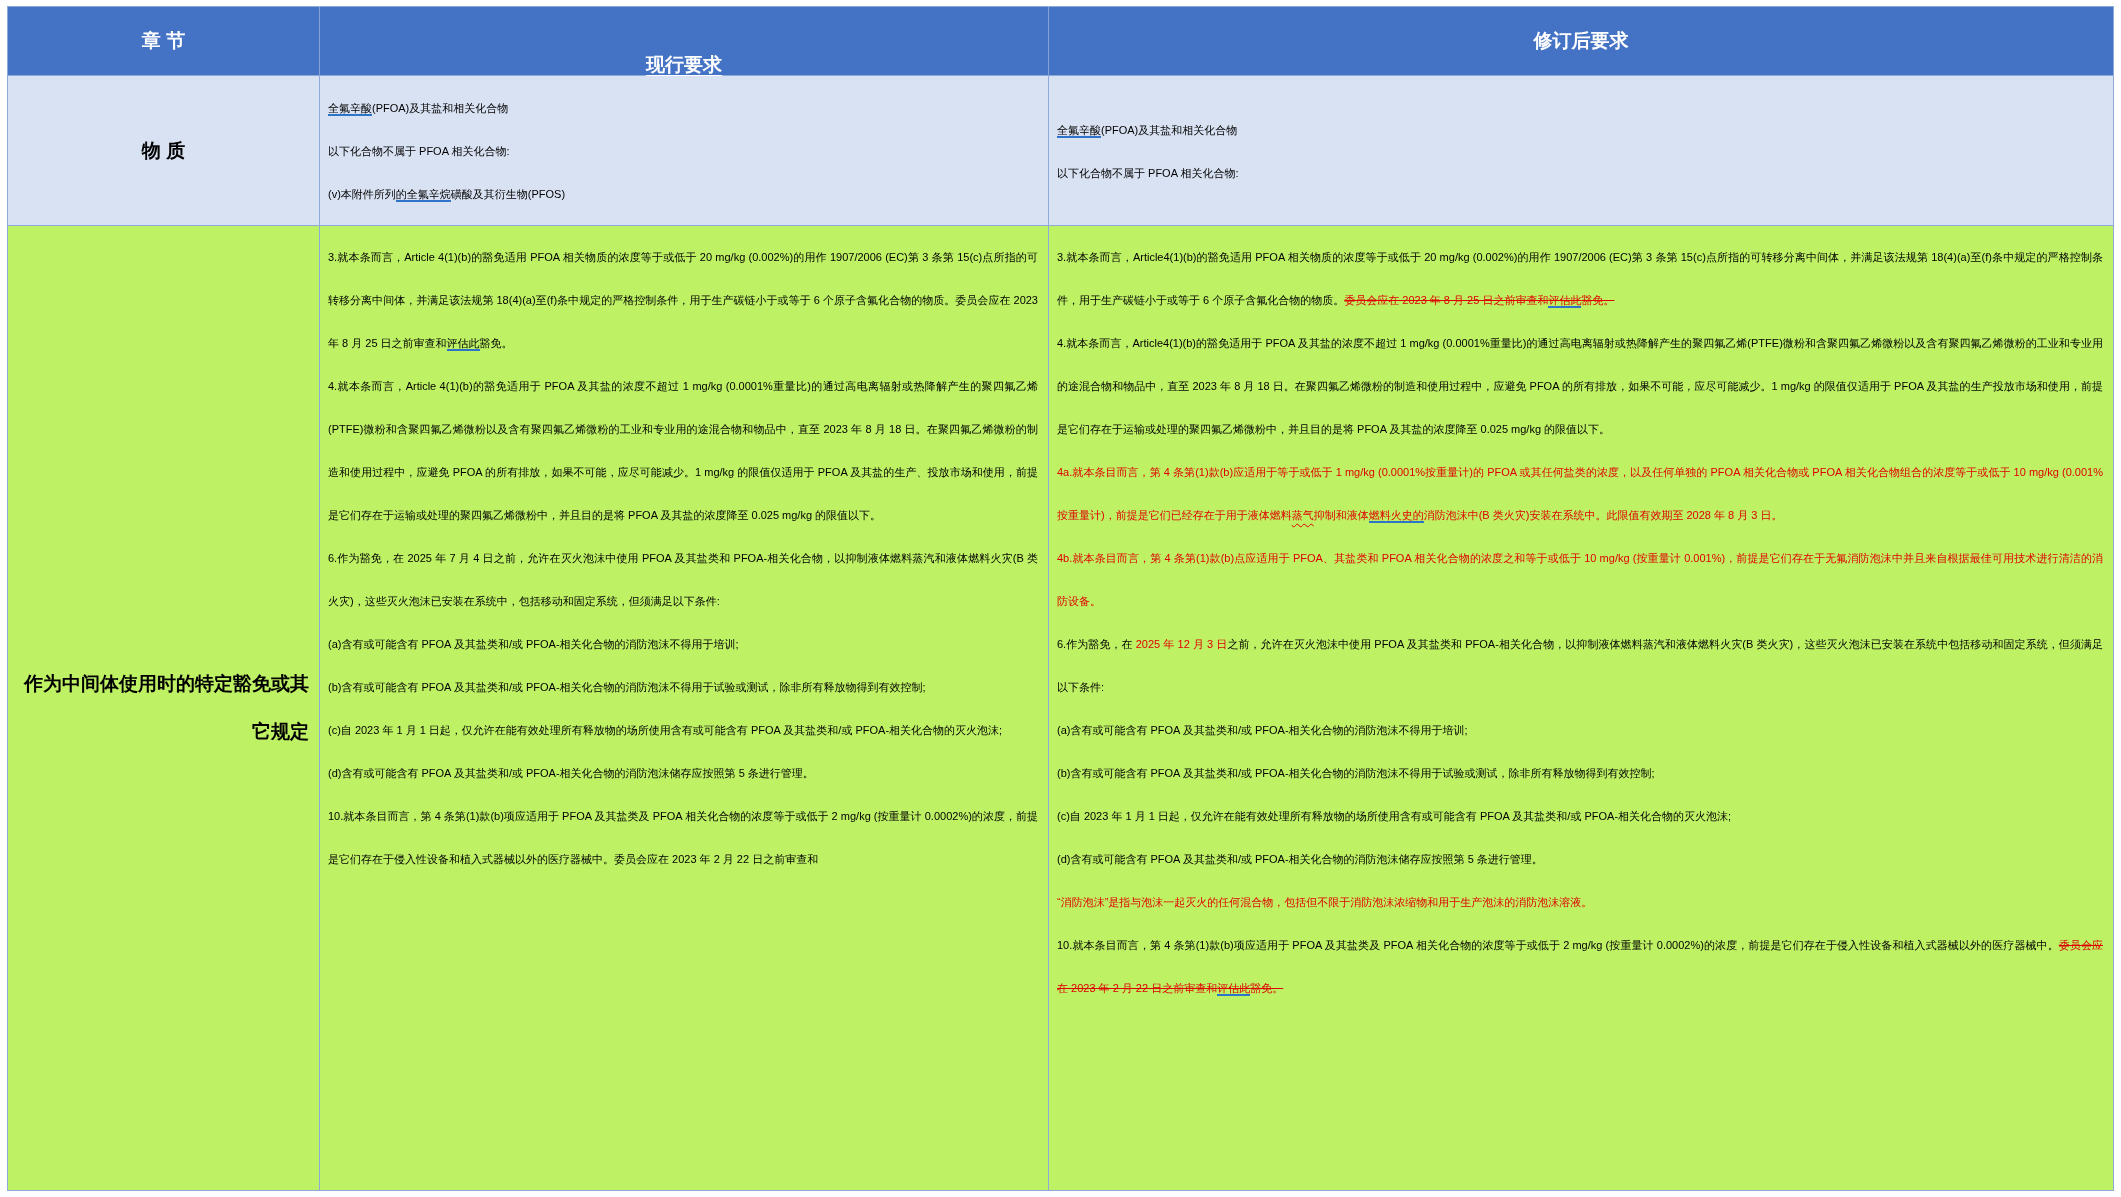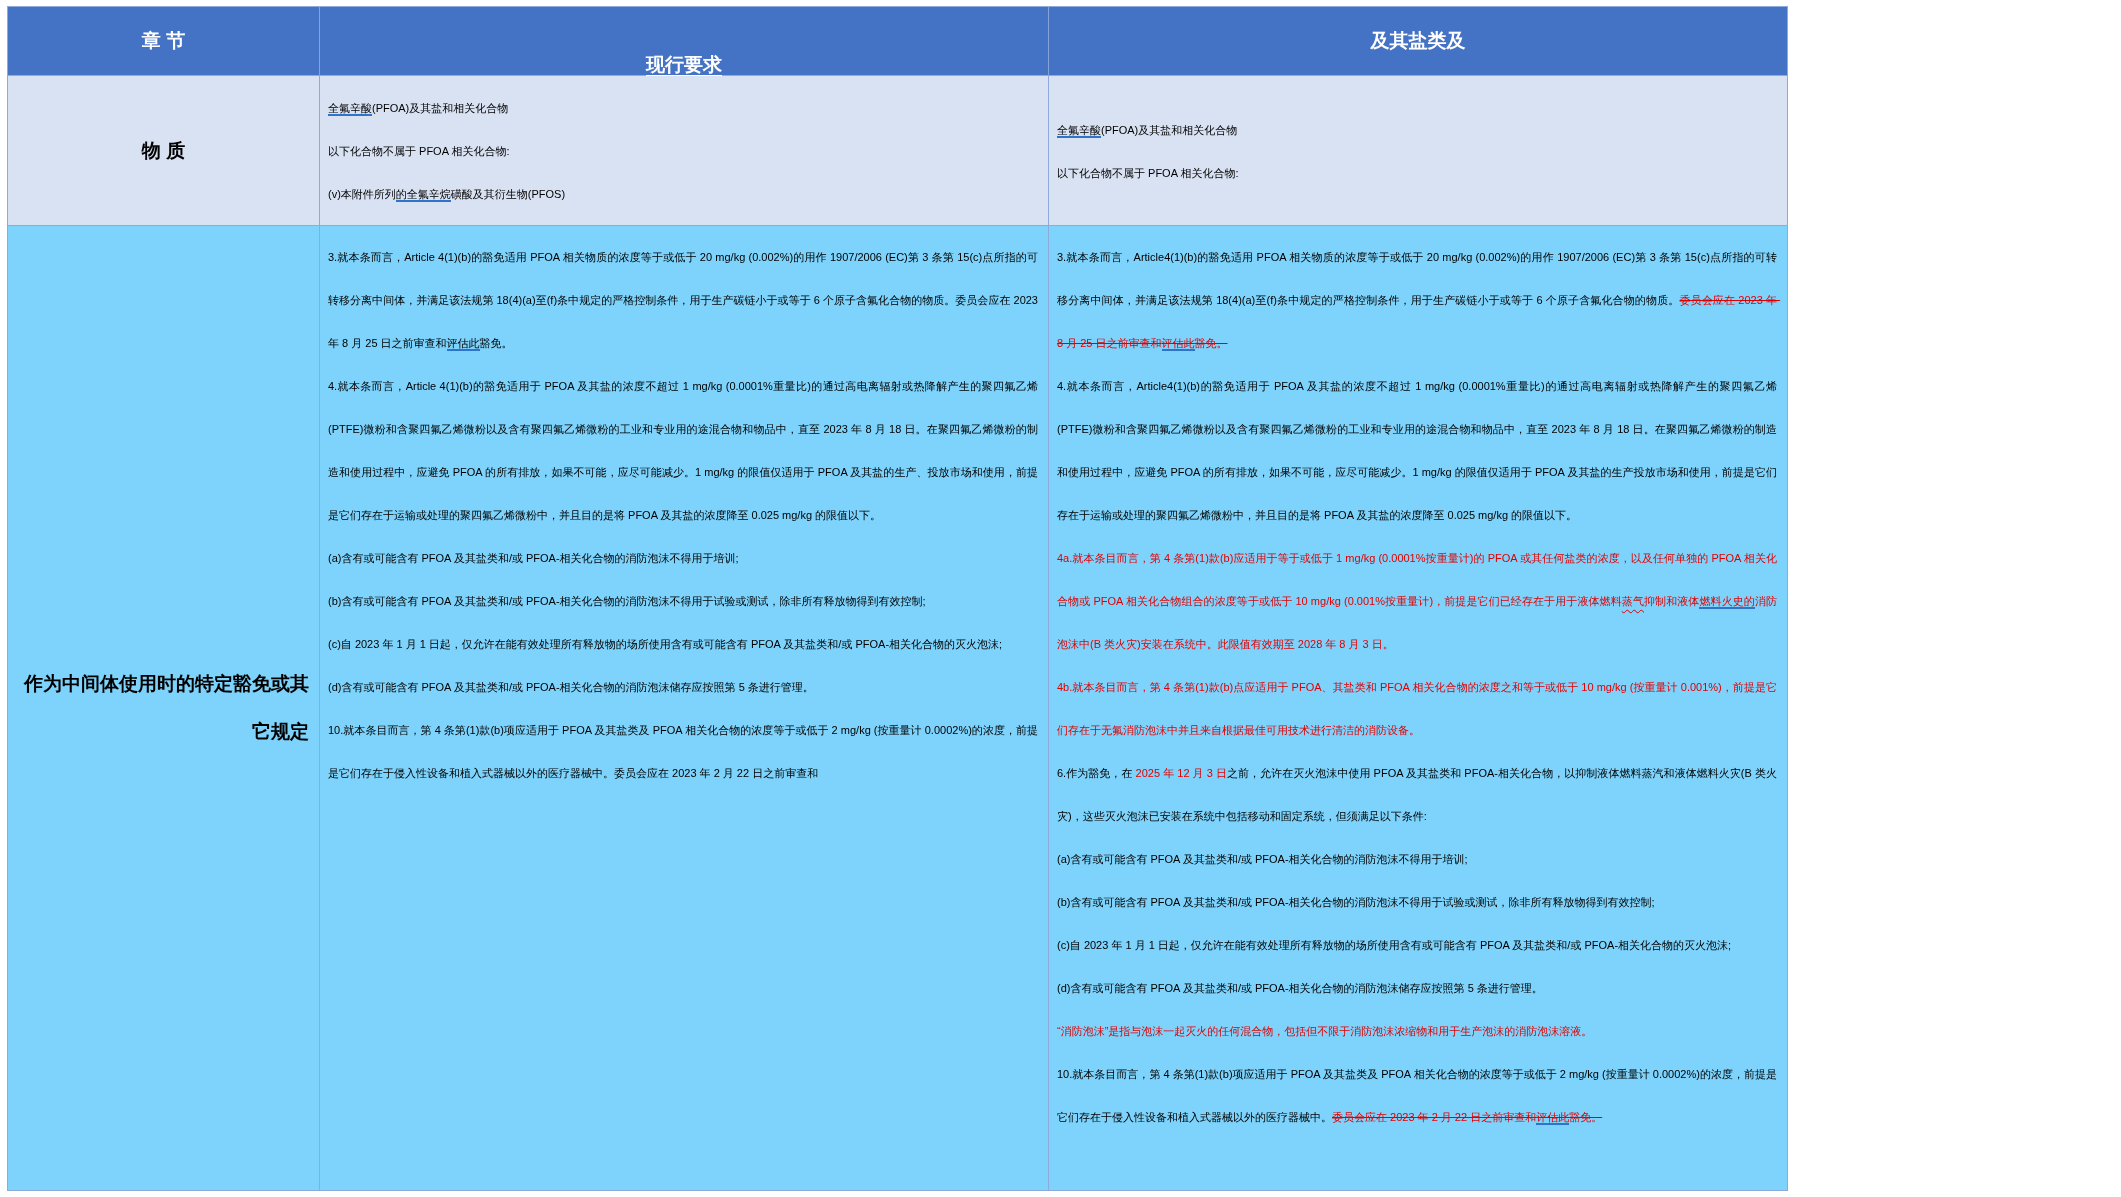--- a/index.html
+++ b/index.html
@@ -7,24 +7,24 @@
     width:2121px; height:1197px;
     background:#ffffff;
     font-family:"Liberation Sans","DejaVu Sans",sans-serif;
     overflow:hidden;
   }
   .page{ position:absolute; left:7px; top:6px; }
   .tbl{
     display:grid;
     grid-template-columns:312px 729px 1fr;
     grid-template-rows:69px 150px 1fr;
-    width:1781px; height:1185px;
+    width:2107px; height:1185px;
     border:1px solid var(--border,#8EAADB);
     box-sizing:border-box;
-    background:#7dd3fc;
+    background:#bef264;
   }
   .cell{
     box-sizing:border-box;
     border-right:1px solid var(--border,#8EAADB);
     border-bottom:1px solid var(--border,#8EAADB);
     overflow:hidden;
   }
   .cell.last-col{ border-right:none; }
   .cell.last-row{ border-bottom:none; }
   
@@ -70,21 +70,21 @@
 <div class="page">
   <div class="tbl">
 
     <div class="hcell">
       <span>章 节</span>
     </div>
     <div class="hcell">
       <span class="hdr-underline">现行要求</span>
     </div>
     <div class="hcell last-col">
-      <span>及其盐类及</span>
+      <span>修订后要求</span>
     </div>
 
     <div class="cell row1 label-cell">
       <span>物 质</span>
     </div>
     <div class="cell row1 body-cell v-center">
         <p class="para"><span class="run run-link">全氟辛酸</span><span class="run run-normal">(PFOA)及其盐和相关化合物</span></p>
         <p class="para"><span class="run run-normal">以下化合物不属于 PFOA 相关化合物:</span></p>
         <p class="para"><span class="run run-normal">(v)本附件所列</span><span class="run run-link">的全氟辛烷</span><span class="run run-normal">磺酸及其衍生物(PFOS)</span></p>
       </div>
@@ -92,20 +92,21 @@
         <p class="para"><span class="run run-link">全氟辛酸</span><span class="run run-normal">(PFOA)及其盐和相关化合物</span></p>
         <p class="para"><span class="run run-normal">以下化合物不属于 PFOA 相关化合物:</span></p>
       </div>
 
     <div class="cell last-row label-cell">
       <span>作为中间体使用时的特定豁免或其它规定</span>
     </div>
     <div class="cell last-row body-cell v-top">
         <p class="para"><span class="run run-normal">3.就本条而言，Article 4(1)(b)的豁免适用 PFOA 相关物质的浓度等于或低于 20 mg/kg (0.002%)的用作 1907/2006 (EC)第 3 条第 15(c)点所指的可转移分离中间体，并满足该法规第 18(4)(a)至(f)条中规定的严格控制条件，用于生产碳链小于或等于 6 个原子含氟化合物的物质。委员会应在 2023 年 8 月 25 日之前审查和</span><span class="run run-link">评估此</span><span class="run run-normal">豁免。</span></p>
         <p class="para"><span class="run run-normal">4.就本条而言，Article 4(1)(b)的豁免适用于 PFOA 及其盐的浓度不超过 1 mg/kg (0.0001%重量比)的通过高电离辐射或热降解产生的聚四氟乙烯(PTFE)微粉和含聚四氟乙烯微粉以及含有聚四氟乙烯微粉的工业和专业用的途混合物和物品中，直至 2023 年 8 月 18 日。在聚四氟乙烯微粉的制造和使用过程中，应避免 PFOA 的所有排放，如果不可能，应尽可能减少。1 mg/kg 的限值仅适用于 PFOA 及其盐的生产、投放市场和使用，前提是它们存在于运输或处理的聚四氟乙烯微粉中，并且目的是将 PFOA 及其盐的浓度降至 0.025 mg/kg 的限值以下。</span></p>
+        <p class="para"><span class="run run-normal">6.作为豁免，在 2025 年 7 月 4 日之前，允许在灭火泡沫中使用 PFOA 及其盐类和 PFOA-相关化合物，以抑制液体燃料蒸汽和液体燃料火灾(B 类火灾)，这些灭火泡沫已安装在系统中，包括移动和固定系统，但须满足以下条件:</span></p>
         <p class="para"><span class="run run-normal">(a)含有或可能含有 PFOA 及其盐类和/或 PFOA-相关化合物的消防泡沫不得用于培训;</span></p>
         <p class="para"><span class="run run-normal">(b)含有或可能含有 PFOA 及其盐类和/或 PFOA-相关化合物的消防泡沫不得用于试验或测试，除非所有释放物得到有效控制;</span></p>
         <p class="para"><span class="run run-normal">(c)自 2023 年 1 月 1 日起，仅允许在能有效处理所有释放物的场所使用含有或可能含有 PFOA 及其盐类和/或 PFOA-相关化合物的灭火泡沫;</span></p>
         <p class="para"><span class="run run-normal">(d)含有或可能含有 PFOA 及其盐类和/或 PFOA-相关化合物的消防泡沫储存应按照第 5 条进行管理。</span></p>
         <p class="para"><span class="run run-normal">10.就本条目而言，第 4 条第(1)款(b)项应适用于 PFOA 及其盐类及 PFOA 相关化合物的浓度等于或低于 2 mg/kg (按重量计 0.0002%)的浓度，前提是它们存在于侵入性设备和植入式器械以外的医疗器械中。委员会应在 2023 年 2 月 22 日之前审查和</span></p>
       </div>
     <div class="cell last-row body-cell v-top last-col">
         <p class="para"><span class="run run-normal">3.就本条而言，Article4(1)(b)的豁免适用 PFOA 相关物质的浓度等于或低于 20 mg/kg (0.002%)的用作 1907/2006 (EC)第 3 条第 15(c)点所指的可转移分离中间体，并满足该法规第 18(4)(a)至(f)条中规定的严格控制条件，用于生产碳链小于或等于 6 个原子含氟化合物的物质。</span><span class="run run-red-strike">委员会应在 2023 年 8 月 25 日之前审查和</span><span class="run run-red-strike-link">评估此</span><span class="run run-red-strike">豁免。</span></p>
         <p class="para"><span class="run run-normal">4.就本条而言，Article4(1)(b)的豁免适用于 PFOA 及其盐的浓度不超过 1 mg/kg (0.0001%重量比)的通过高电离辐射或热降解产生的聚四氟乙烯(PTFE)微粉和含聚四氟乙烯微粉以及含有聚四氟乙烯微粉的工业和专业用的途混合物和物品中，直至 2023 年 8 月 18 日。在聚四氟乙烯微粉的制造和使用过程中，应避免 PFOA 的所有排放，如果不可能，应尽可能减少。1 mg/kg 的限值仅适用于 PFOA 及其盐的生产投放市场和使用，前提是它们存在于运输或处理的聚四氟乙烯微粉中，并且目的是将 PFOA 及其盐的浓度降至 0.025 mg/kg 的限值以下。</span></p>
         <p class="para"><span class="run run-red">4a.就本条目而言，第 4 条第(1)款(b)应适用于等于或低于 1 mg/kg (0.0001%按重量计)的 PFOA 或其任何盐类的浓度，以及任何单独的 PFOA 相关化合物或 PFOA 相关化合物组合的浓度等于或低于 10 mg/kg (0.001%按重量计)，前提是它们已经存在于用于液体燃料</span><span class="run run-red-wavy">蒸气</span><span class="run run-red">抑制和液体</span><span class="run run-red-link">燃料火史的</span><span class="run run-red">消防泡沫中(B 类火灾)安装在系统中。此限值有效期至 2028 年 8 月 3 日。</span></p>

